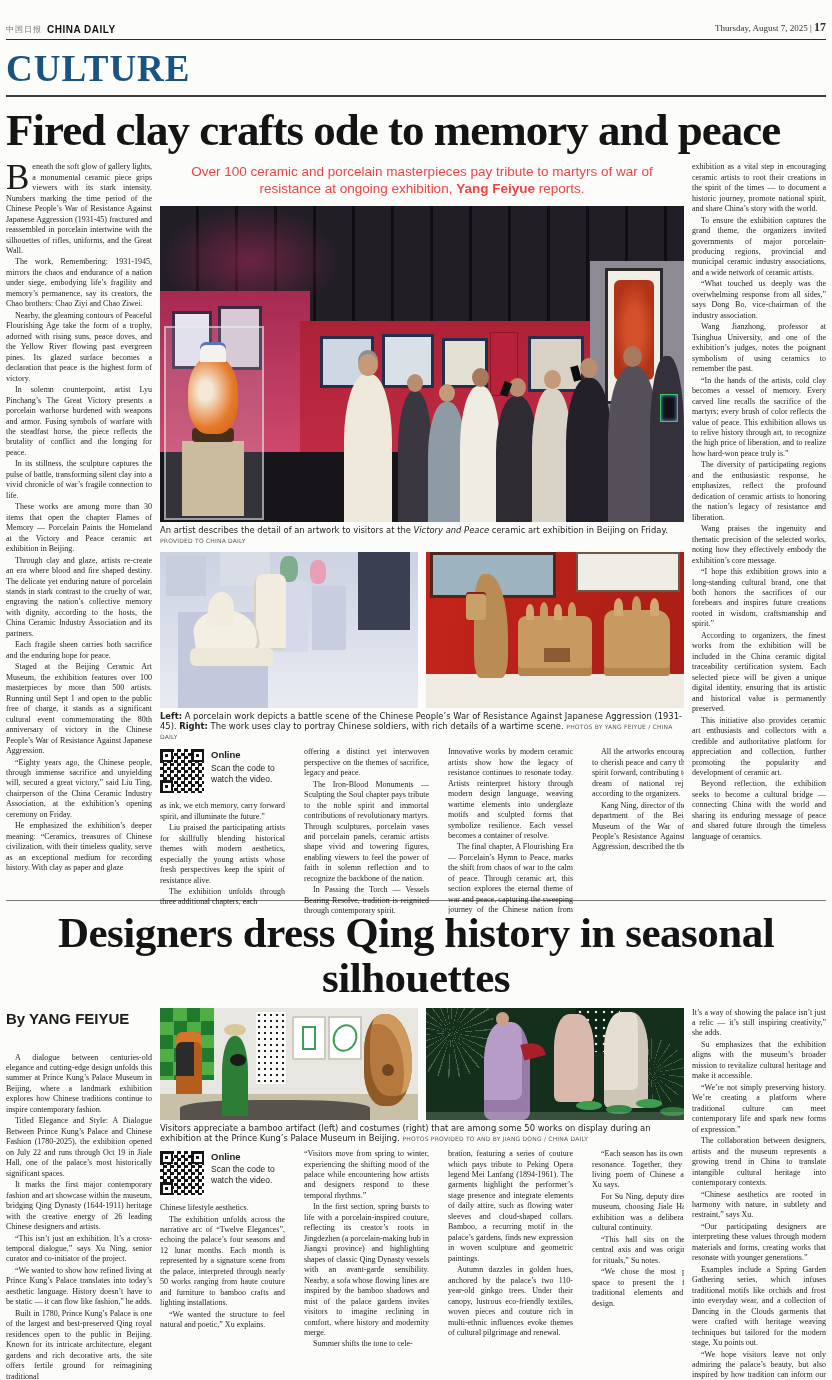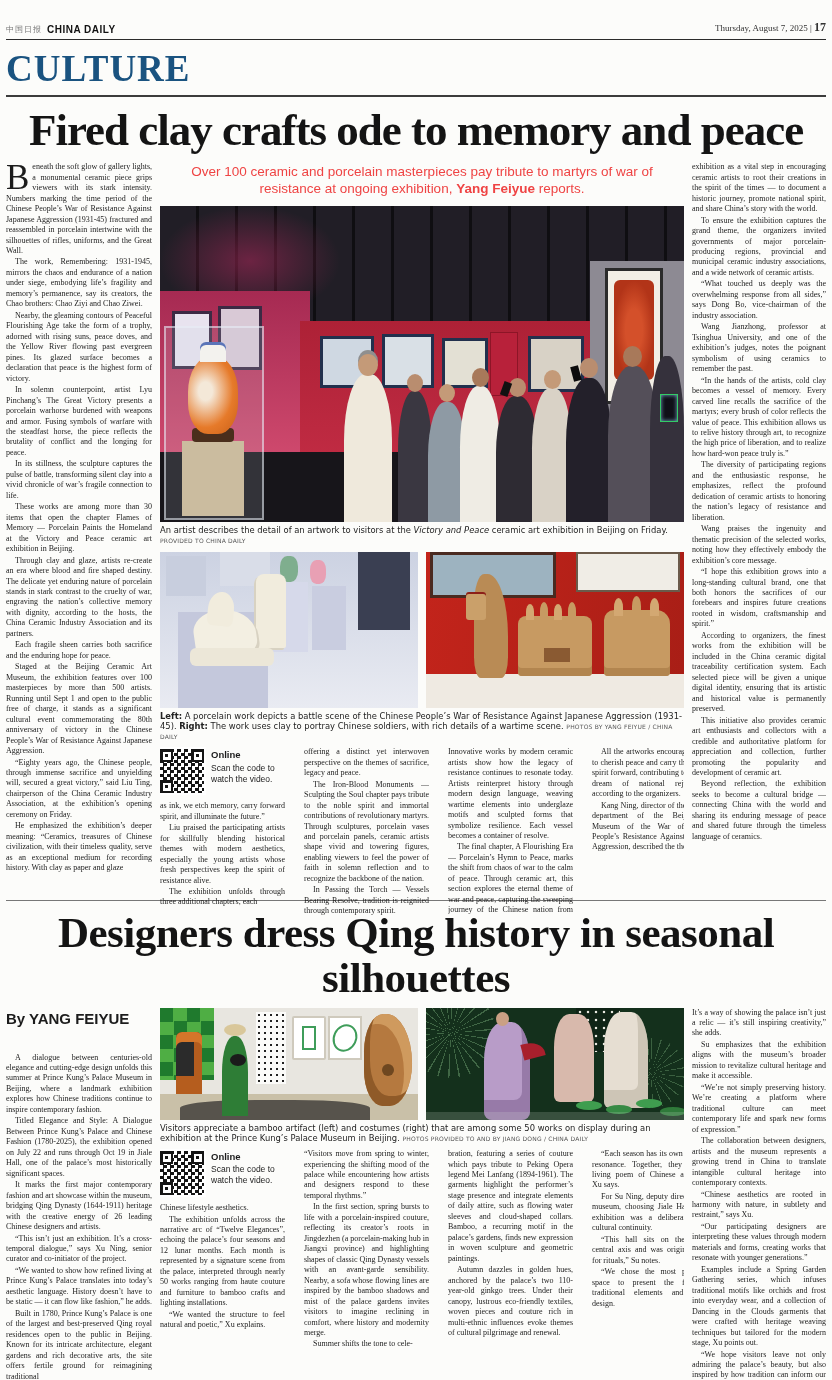--- a/index.html
+++ b/index.html
@@ -11,21 +11,21 @@
             border-bottom:1px solid #2b2b2b;font-family:"Liberation Sans",sans-serif;}
   .mh-left{display:flex;gap:5px;align-items:center;}
   .logo-cn{font-size:8px;color:#777;letter-spacing:1px;}
   .logo-en{font-size:10px;font-weight:bold;letter-spacing:.5px;color:#111;}
   .mh-right{font-size:9px;color:#333;font-family:"Liberation Serif",serif;}
   .mh-right b{font-size:12px;}
   
   .section-title{font-size:37px;font-weight:bold;color:#1a5380;letter-spacing:1px;line-height:1;
                  padding:10px 0 8px 0;border-bottom:2px solid #3c3c3c;font-family:"Liberation Serif",serif;}
   
-  .h1-a1{font-size:45px;font-weight:bold;letter-spacing:-1px;text-align:center;line-height:1.05;margin:10px 0 8px 0;color:#141414;}
+  .h1-a1{font-size:45px;font-weight:bold;letter-spacing:-1px;text-align:left;line-height:1.05;margin:10px 0 8px 0;color:#141414;}
   .h1-a2{font-size:43px;font-weight:bold;letter-spacing:-.5px;text-align:center;line-height:1.05;margin:9px 0 7px 0;color:#141414;}
   
   .row{display:flex;gap:8px;}
   .colL{width:146px;flex:none;overflow:hidden;}
   .colM{width:524px;flex:none;}
   .colR{width:134px;flex:none;overflow:hidden;}
   .a1-row{height:732px;}
   .a2-row{height:404px;}
   p.body{font-size:8px;line-height:1.31;text-align:justify;margin:0 0 1px 0;text-indent:9px;}
   p.body.ni{text-indent:0;}

